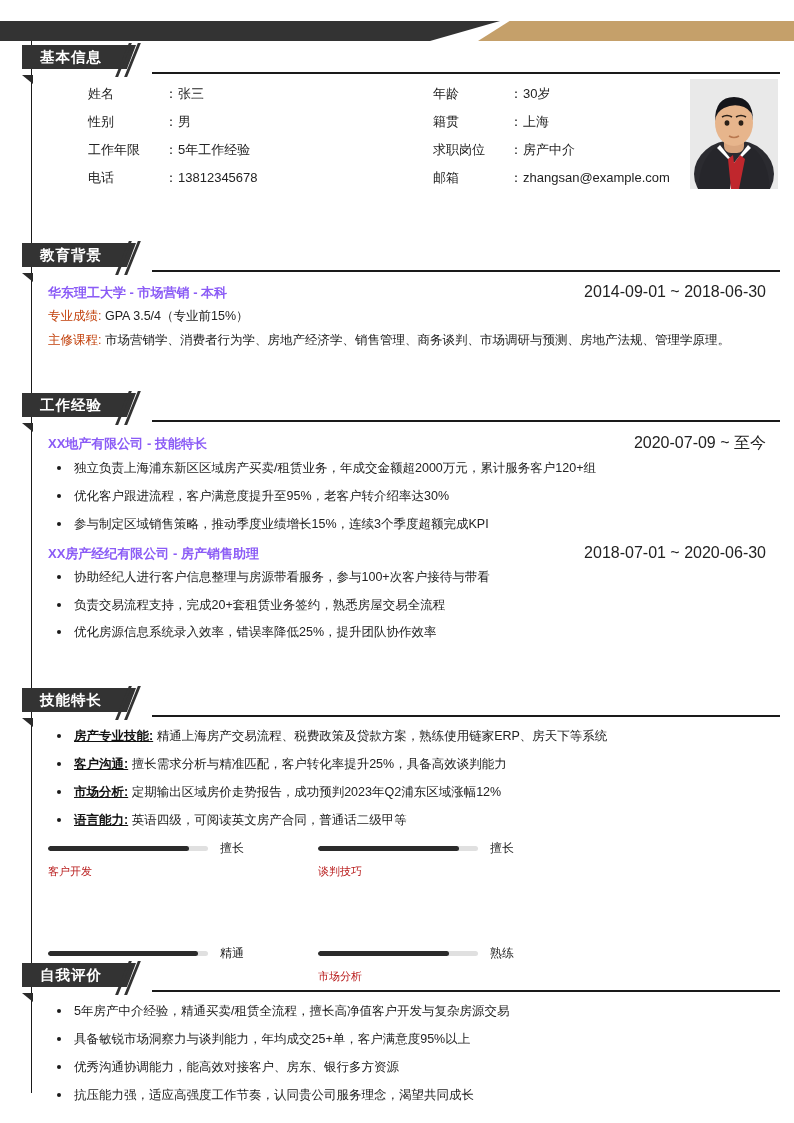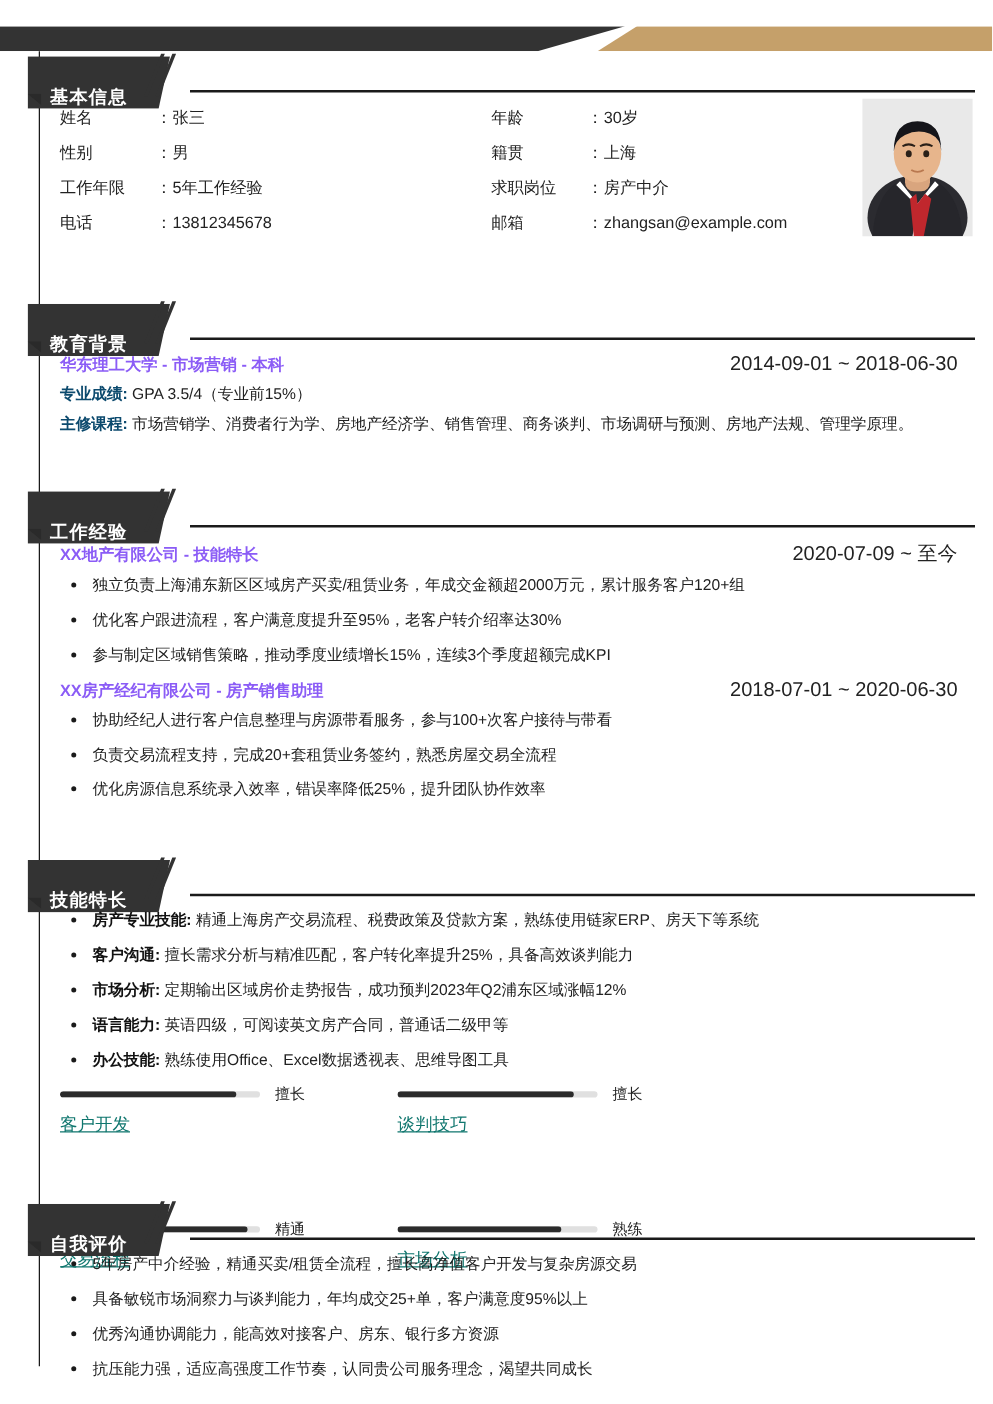--- a/index.html
+++ b/index.html
@@ -53,25 +53,25 @@
   
   .section { position: absolute; left: 0; width: 794px; }
 
   .sec-head {
     position: relative;
     height: 30px;
   }
   .sec-tab {
     position: absolute;
     left: 22px; top: 0;
-    height: 42px;
+    height: 24px;
     background: #333333;
     clip-path: polygon(0 0, 100% 0, 92% 100%, 0 100%);
     padding: 0 34px 0 18px;
-    display: flex; align-items: flex-end;
+    display: flex; align-items: center;
     box-sizing: border-box;
   }
   .sec-tab-title {
     color: #ffffff;
     font-size: 14.5px;
     font-weight: bold;
     letter-spacing: 1px;
     white-space: nowrap;
   }
   .sec-fold {
@@ -120,20 +120,21 @@
     align-items: baseline;
     height: 28px;
     font-size: 13px;
     color: #222;
   }
   .info-label {
     width: 76px;
     display: flex;
     justify-content: space-between;
     letter-spacing: 0;
+    margin-left: 40px;
   }
   .info-colon { width: 14px; text-align: center; }
   .info-value { flex: 1; }
 
   .photo {
     position: absolute;
     right: -12px; top: -6px;
     width: 88px; height: 110px;
     background: #e8e8e8;
     overflow: hidden;
@@ -149,21 +150,21 @@
   }
   .entry-title { font-size: 13px; font-weight: bold; color: #8b5cf6; }
   .entry-date { font-size: 16px; color: #222; }
 
   .kv-line {
     font-size: 12.5px;
     margin-bottom: 7px;
     color: #222;
     line-height: 1.35;
   }
-  .kv-line b { font-weight: bold; color: #0c4a6e; }
+  .kv-line b { font-weight: normal; color: #c2410c; }
 
   ul.bullets {
     list-style: none;
     margin: 0 0 2px 0;
     padding: 0;
   }
   ul.bullets li {
     position: relative;
     padding-left: 26px;
     font-size: 12.5px;
@@ -172,21 +173,21 @@
     color: #222;
   }
   ul.bullets li:before {
     content: "";
     position: absolute;
     left: 9px; top: 6px;
     width: 4px; height: 4px;
     border-radius: 50%;
     background: #1a1a1a;
   }
-  ul.bullets li b { font-weight: bold; color: #111; }
+  ul.bullets li b { font-weight: bold; color: #111; text-decoration: underline; }
 
   
   .bars {
     display: flex;
     flex-wrap: wrap;
     margin-top: 4px;
     gap: 48px;
   }
   .bar-item {
     width: 222px;
@@ -207,23 +208,22 @@
     background: #2b2b2b;
     border-radius: 3px;
   }
   .bar-level {
     margin-left: 12px;
     font-size: 12px;
     color: #222;
   }
   .bar-name {
     margin-top: 7px;
-    font-size: 14px;
-    color: #0f766e;
-    text-decoration: underline;
+    font-size: 11px;
+    color: #b91c1c;
   }
 </style>
 </head>
 <body>
 
 <div class="page">
 
   <div class="topbar">
     <div class="topbar-dark"></div>
     <div class="topbar-gold"></div>
@@ -404,24 +404,20 @@
           <span>擅长需求分析与精准匹配，客户转化率提升25%，具备高效谈判能力</span>
         </li>
         <li>
           <b>市场分析:</b>
           <span>定期输出区域房价走势报告，成功预判2023年Q2浦东区域涨幅12%</span>
         </li>
         <li>
           <b>语言能力:</b>
           <span>英语四级，可阅读英文房产合同，普通话二级甲等</span>
         </li>
-        <li>
-          <b>办公技能:</b>
-          <span>熟练使用Office、Excel数据透视表、思维导图工具</span>
-        </li>
       </ul>
 
       <div class="bars">
         <div class="bar-item">
           <div class="bar-top">
             <div class="bar-track">
               <div class="bar-fill" id="fill0" style="width: 88%;"></div>
             </div>
             <span class="bar-level">擅长</span>
           </div>

